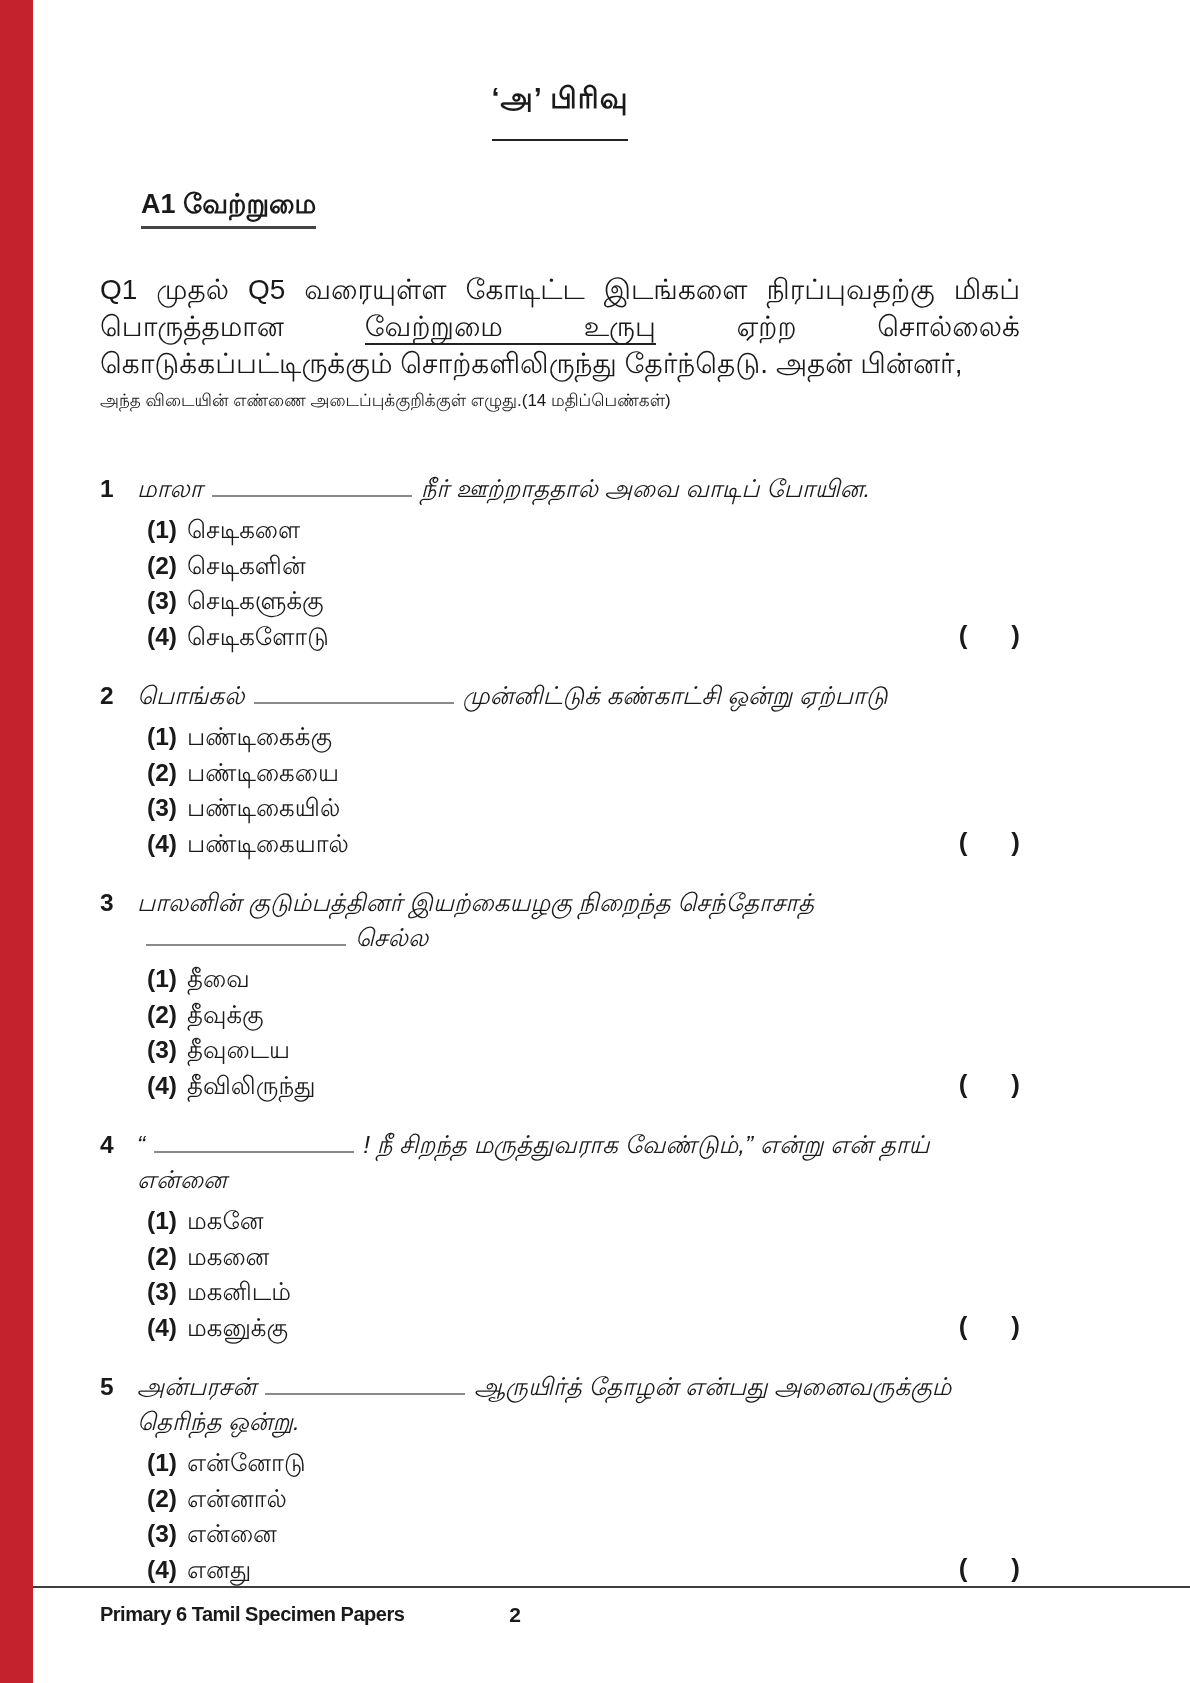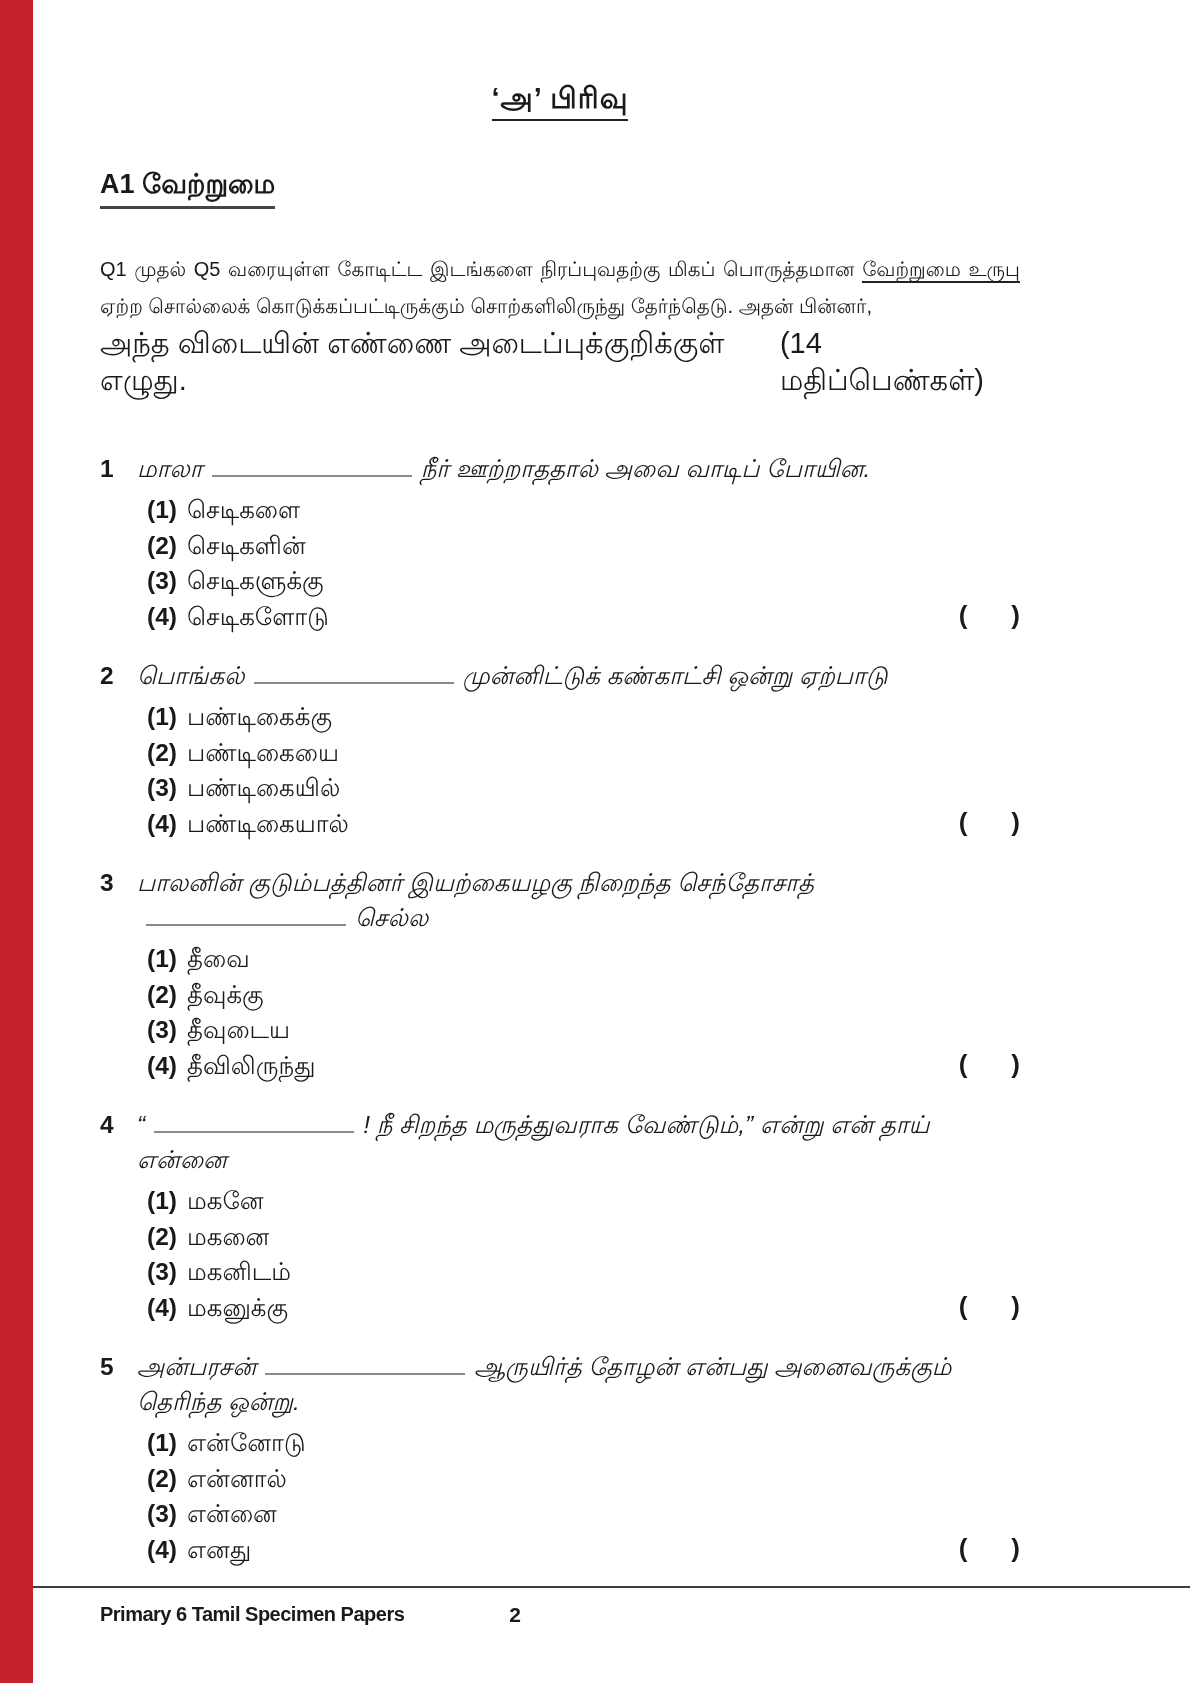--- a/index.html
+++ b/index.html
@@ -17,41 +17,41 @@
   }
   .content{
     position:absolute;left:100px;top:0;width:920px;
   }
   .page-title-wrap{
     margin-top:82px;text-align:center;
   }
   .page-title{
     display:inline-block;
     font-size:29px;font-weight:bold;letter-spacing:1px;
-    border-bottom:2px solid #222;padding-bottom:0;
+    border-bottom:2px solid #222;padding-bottom:20px;
   }
   .section-heading{
     margin-top:48px;
   }
   .section-heading .inner{
     display:inline-block;
     font-size:27px;font-weight:bold;
-    border-bottom:3px solid #444;padding-bottom:3px;
+    border-bottom:3px solid #444;padding-bottom:3px;margin-left:41px;
   }
   .instructions{
     margin-top:42px;
-    font-size:20px;line-height:37px;
+    font-size:28px;line-height:37px;
     text-align:justify;
   }
   .u-underline{
     border-bottom:2px solid #222;padding-bottom:1px;
   }
   .instr-last-row{
     display:flex;justify-content:flex-start;
-    font-size:29px;line-height:37px;
+    font-size:17px;line-height:37px;
   }
   .questions{
     margin-top:52px;
   }
   .question{
     position:relative;
     font-size:24.5px;
     margin-bottom:24px;
   }
   .stem{display:flex;}

